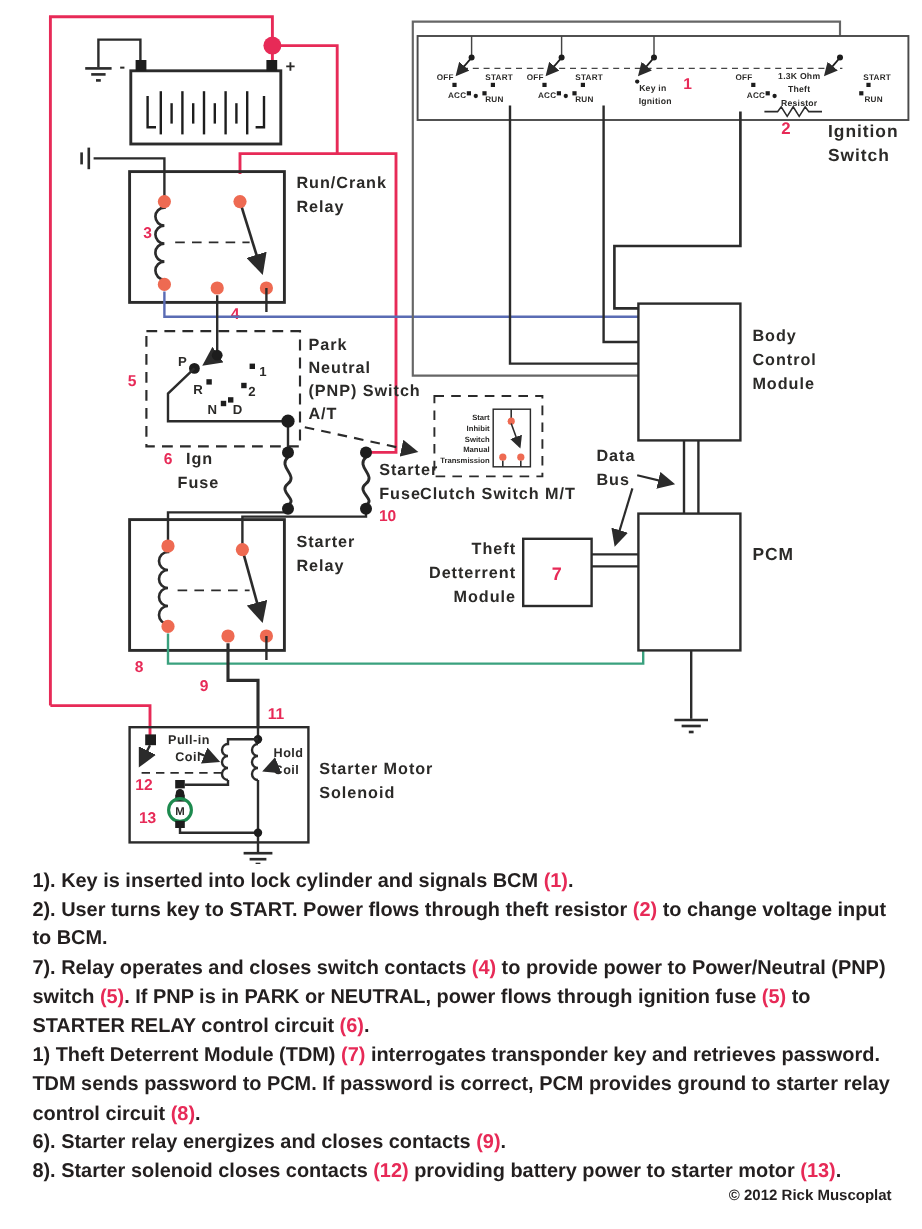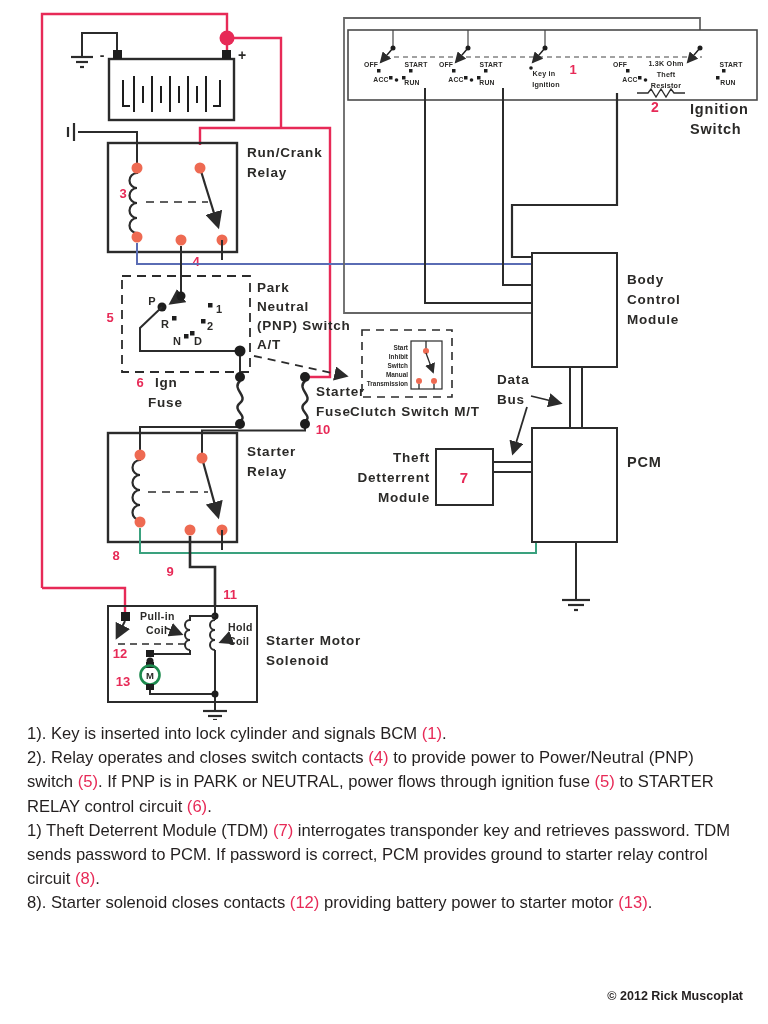--- a/index.html
+++ b/index.html
@@ -7,21 +7,21 @@
   svg text{font-family:"Liberation Sans",sans-serif;fill:#2b2a28;}
   .lbl{font-weight:700;letter-spacing:0.8px;font-size:13.5px;}
   .lbl-sm{font-weight:700;letter-spacing:0.4px;font-size:10.5px;}
   .tiny{font-weight:700;font-size:6.8px;letter-spacing:0.2px;}
   .tiny2{font-weight:700;font-size:7.2px;letter-spacing:0.2px;}
   .micro{font-weight:700;font-size:6.4px;}
   .num{font-weight:700;font-size:13px;fill:#e72a57;}
   .pos{font-weight:700;font-size:11px;}
   .sign{font-weight:700;font-size:14px;}
   .steps{position:absolute;left:27px;top:722px;width:716px;font-size:16.6px;line-height:24.2px;color:#231f1f;}
-  .steps p{margin:0;}
+  .steps p{margin:0;font-weight:bold;}
   .steps .red{color:#e72a57;}
   .copyright{position:absolute;right:25px;top:989px;font-size:12.5px;font-weight:700;color:#231f1f;}
 </style>
 </head>
 <body>
 
 
 
 <svg width="768" height="720" viewBox="0 0 768 720">
   <defs>
@@ -329,20 +329,22 @@
       <line x1="493" y1="472" x2="532" y2="472"></line>
     </g>
     <text class="lbl" x="430" y="462" text-anchor="end">Theft</text>
     <text class="lbl" x="430" y="482" text-anchor="end">Detterrent</text>
     <text class="lbl" x="430" y="502" text-anchor="end">Module</text>
   </g>
 </svg>
 
 <div class="steps">
     <p><span>1). Key is inserted into lock cylinder and signals BCM </span><span class="red">(1)</span><span>.</span></p>
-    <p><span>2). Relay operates and closes switch contacts </span><span class="red">(4)</span><span> to provide power to Power/Neutral (PNP) switch </span><span class="red">(5)</span><span>. If PNP is in PARK or NEUTRAL, power flows through ignition fuse </span><span class="red">(5)</span><span> to STARTER RELAY control circuit </span><span class="red">(6)</span><span>.</span></p>
+    <p><span>2). User turns key to START. Power flows through theft resistor </span><span class="red">(2)</span><span> to change voltage input to BCM.</span></p>
+    <p><span>7). Relay operates and closes switch contacts </span><span class="red">(4)</span><span> to provide power to Power/Neutral (PNP) switch </span><span class="red">(5)</span><span>. If PNP is in PARK or NEUTRAL, power flows through ignition fuse </span><span class="red">(5)</span><span> to STARTER RELAY control circuit </span><span class="red">(6)</span><span>.</span></p>
     <p><span>1) Theft Deterrent Module (TDM) </span><span class="red">(7)</span><span> interrogates transponder key and retrieves password. TDM sends password to PCM. If password is correct, PCM provides ground to starter relay control circuit </span><span class="red">(8)</span><span>.</span></p>
+    <p><span>6). Starter relay energizes and closes contacts </span><span class="red">(9)</span><span>.</span></p>
     <p><span>8). Starter solenoid closes contacts </span><span class="red">(12)</span><span> providing battery power to starter motor </span><span class="red">(13)</span><span>.</span></p>
   </div>
 <div class="copyright">© 2012 Rick Muscoplat</div>
 
 
 
 
 </body></html>

